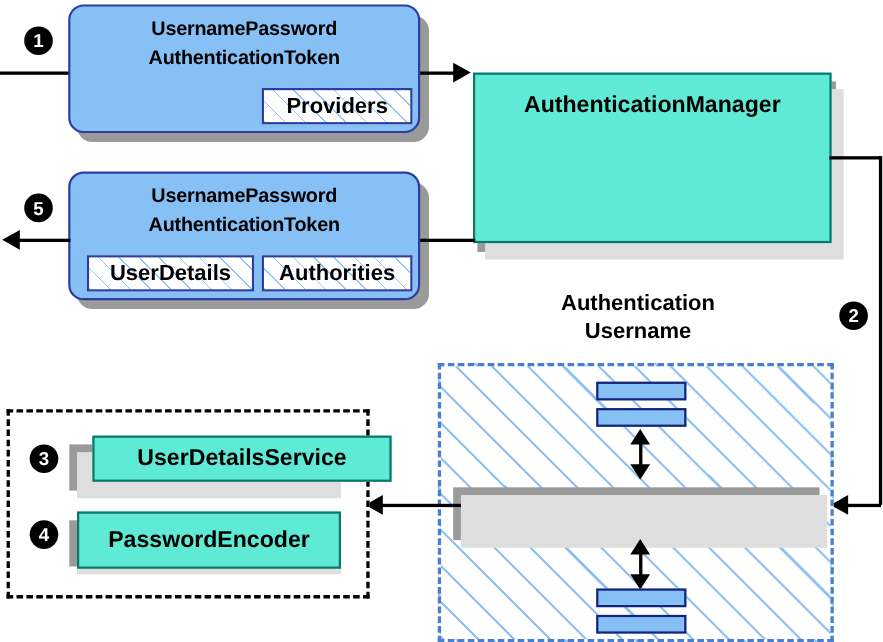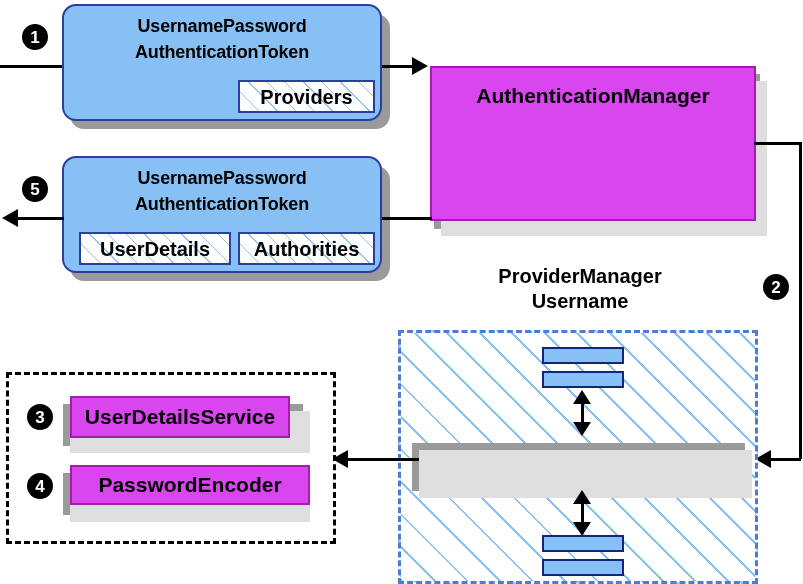--- a/index.html
+++ b/index.html
@@ -16,21 +16,21 @@
   .tokenttl{position:absolute;left:0;right:0;text-align:center;
             font-size:18px;font-weight:bold;color:#000;line-height:26px;
             letter-spacing:-0.2px;}
   .subbox{position:absolute;background:#ffffff;border:2px solid #2b3f9e;
           box-sizing:border-box;overflow:hidden;
           background-image:repeating-linear-gradient(45deg,
              rgba(130,185,240,.85) 0 1px, rgba(255,255,255,0) 1px 13px);}
   .subbox span{position:absolute;left:0;right:0;top:50%;transform:translateY(-50%);
           text-align:center;font-size:20px;font-weight:bold;color:#000;}
 
-  .plainbox{position:absolute;background:#d946ef;border:2px solid #a21caf;
+  .plainbox{position:absolute;background:#5eead4;border:2px solid #0f766e;
             box-sizing:border-box;}
   .plainbox>span{position:absolute;left:0;right:0;top:50%;transform:translateY(-50%);
             text-align:center;font-size:21px;font-weight:bold;color:#000;}
 
   .hatchbox{position:absolute;background:#ffffff;border:1px solid #6f8fd0;
             box-sizing:border-box;overflow:hidden;
             background-image:repeating-linear-gradient(45deg,
               rgba(130,185,240,.8) 0 1px, rgba(255,255,255,0) 1px 16px);}
   .hatchbox>span{position:absolute;left:0;right:0;top:50%;transform:translateY(-50%);
             text-align:center;font-size:21px;font-weight:bold;color:#000;}
@@ -120,21 +120,21 @@
   </div>
 
   <div class="badge" style="left:22px;top:176px;">5</div>
 
   <div class="hline" style="left:382px;top:217px;width:50px;"></div>
 
   <div class="hline" style="left:16px;top:217px;width:48px;"></div>
   <div class="arrowL" style="left:2px;top:209px;"></div>
 
   <div class="caption" style="left:460px;top:264px;width:240px;">
-    <span>ProviderManager</span><br>
+    <span>Authentication</span><br>
     <span>Username</span>
   </div>
 
   <div class="provregion" style="left:398px;top:330px;width:360px;height:254px;">
   </div>
 
   <div class="bar" style="left:542px;top:347px;width:82px;height:17px;"></div>
   <div class="bar" style="left:542px;top:371px;width:82px;height:17px;"></div>
 
   <div class="vline" style="left:581px;top:394px;height:38px;"></div>
@@ -151,25 +151,25 @@
   <div class="bar" style="left:542px;top:535px;width:82px;height:17px;"></div>
   <div class="bar" style="left:542px;top:559px;width:82px;height:17px;"></div>
 
   <div class="hline" style="left:345px;top:458px;width:74px;"></div>
   <div class="arrowL" style="left:332px;top:450px;"></div>
 
   <div class="blackdash" style="left:6px;top:372px;width:330px;height:172px;"></div>
 
   <div class="shadow" style="left:63px;top:404px;width:240px;height:42px;"></div>
   <div class="shadow2" style="left:70px;top:411px;width:240px;height:42px;"></div>
-  <div class="plainbox" style="left:70px;top:396px;width:220px;height:42px;">
+  <div class="plainbox" style="left:84px;top:396px;width:272px;height:42px;">
     <span>UserDetailsService</span>
   </div>
   <div class="badge" style="left:27px;top:404px;">3</div>
 
   <div class="shadow" style="left:63px;top:473px;width:240px;height:42px;"></div>
   <div class="shadow2" style="left:70px;top:480px;width:240px;height:42px;"></div>
-  <div class="plainbox" style="left:70px;top:465px;width:240px;height:40px;">
+  <div class="plainbox" style="left:70px;top:465px;width:240px;height:52px;">
     <span>PasswordEncoder</span>
   </div>
   <div class="badge" style="left:27px;top:473px;">4</div>
 
 </div>
 
 </body></html>

